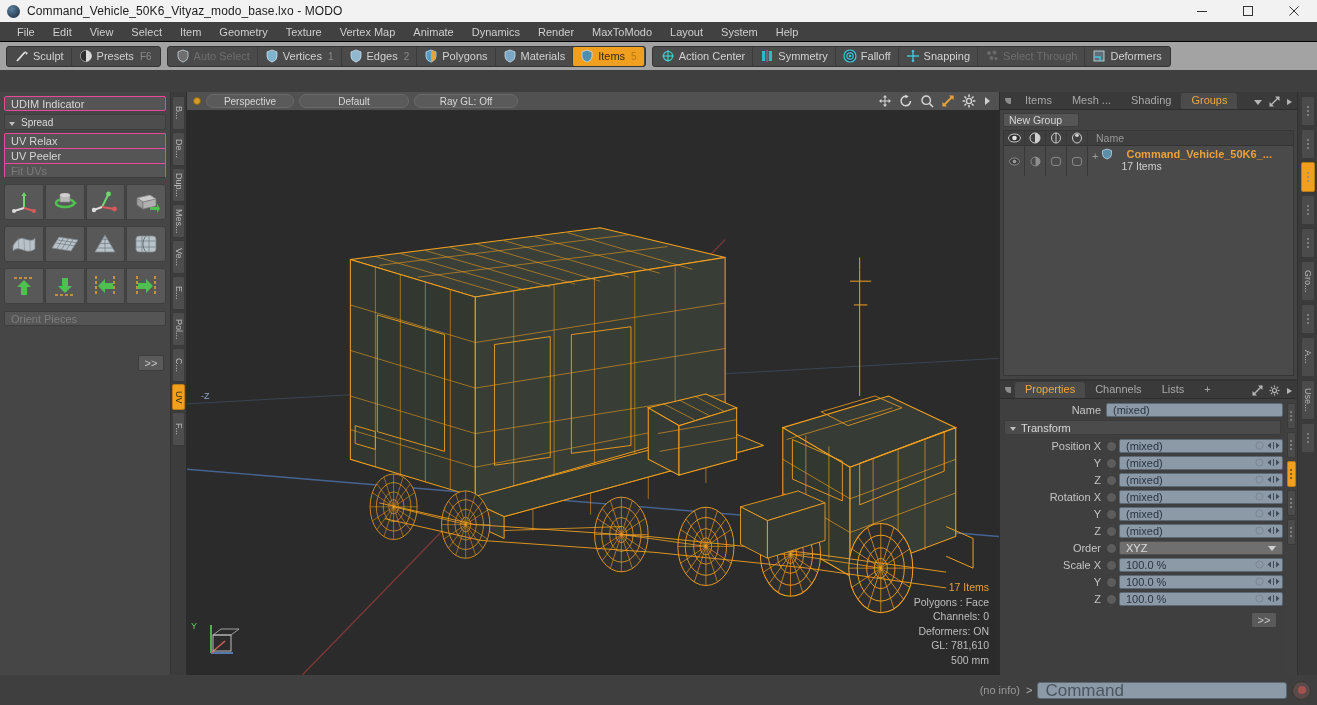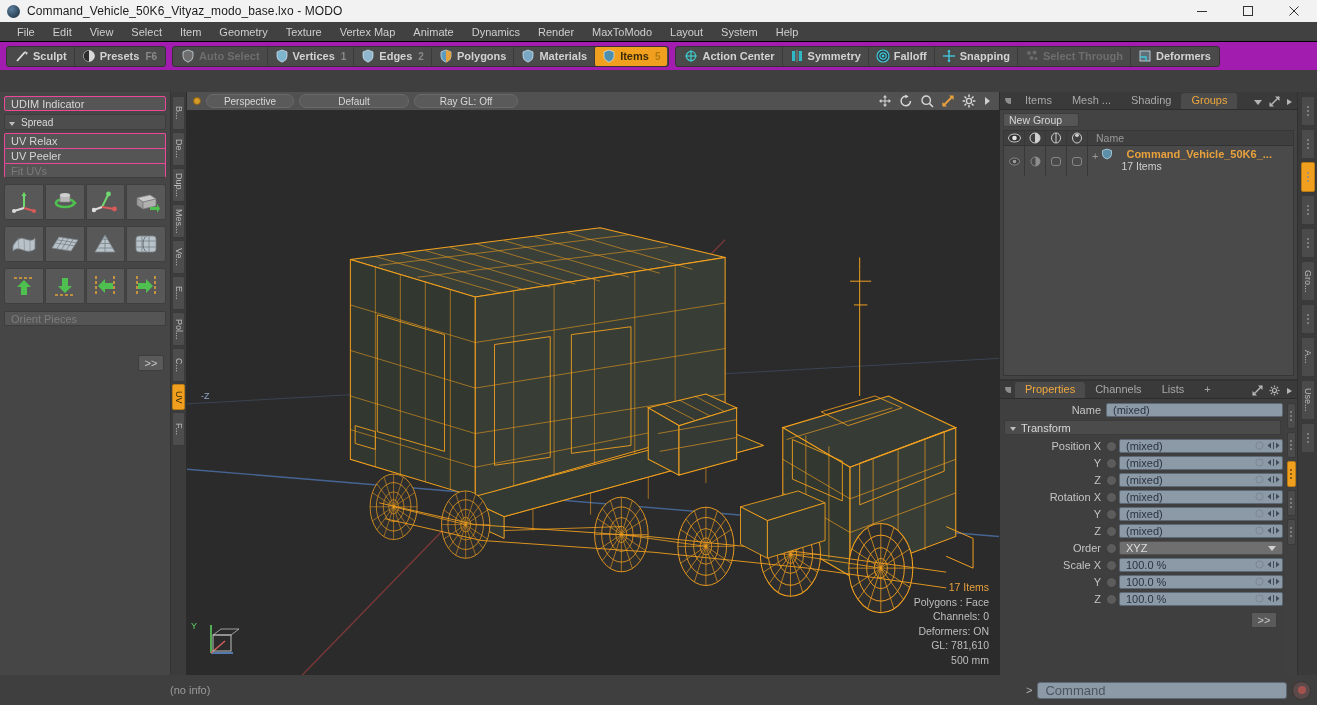--- a/index.html
+++ b/index.html
@@ -35,21 +35,21 @@
   .menubar {
     height: 20px; background: #414141; display: flex; align-items: center;
     padding-left: 8px; border-bottom: 1px solid #000000;
   }
   .menu-item {
     padding: 0 9px; height: 20px; line-height: 20px; color: #cfcfcf; font-size: 11px;
     white-space: nowrap;
   }
 
   
-  .modebar { height: 28px; background: #a21caf; display: flex; align-items: center; padding: 0 6px; gap: 6px; font-weight: bold; }
+  .modebar { height: 28px; background: #a3a3a3; display: flex; align-items: center; padding: 0 6px; gap: 6px; }
   .tgroup {
     display: flex; align-items: center; height: 21px; background: #4a4a4a;
     border: 1px solid #333; border-radius: 3px; padding: 0 1px;
   }
   .tbtn {
     display: flex; align-items: center; gap: 4px; height: 19px; padding: 0 7px;
     color: #d2d2d2; font-size: 11px; white-space: nowrap; border-radius: 2px;
   }
   .tbtn.sep { border-left: 1px solid #3a3a3a; }
   .tbtn.active { background: #f0a01e; color: #3a2a08; }
@@ -212,26 +212,26 @@
     width: 14px; background: #4b4b4b; border: 1px solid #3a3a3a; border-radius: 2px; color: #b9b9b9;
     font-size: 9px; writing-mode: vertical-rl; text-orientation: mixed; padding: 4px 0; text-align: center;
     display: flex; align-items: center; justify-content: center;
   }
   .rvtab.dots { flex-direction: column; gap: 2px; padding: 6px 0; writing-mode: horizontal-tb; }
   .rvtab.active { background: #f0a01e; border-color: #b97b12; }
 
   
   .statusbar { position: absolute; bottom: 0; left: 0; right: 0; height: 30px; background: #3f3f3f; display: flex; align-items: center; }
   .sb-left { width: 170px; }
-  .sb-info { flex: 1; text-align: left; color: #9a9a9a; font-size: 11px; }
+  .sb-info { flex: 1; text-align: right; color: #9a9a9a; font-size: 11px; }
   .sb-cmd { width: 297px; display: flex; align-items: center; gap: 5px; padding-right: 6px; }
   .sb-gt { color: #b0b0b0; font-size: 11px; padding-left: 6px; }
   .cmd-input {
     flex: 1; height: 17px; line-height: 16px; background: #8c9aa8; border: 1px solid #5c6874;
-    border-radius: 3px; color: #4b5560; font-size: 13px; padding-left: 7px;
+    border-radius: 3px; color: #4b5560; font-size: 17px; padding-left: 7px;
   }
   .rec-btn {
     width: 19px; height: 19px; border-radius: 50%; background: #5a4a4a; border: 1px solid #3e3434;
     display: flex; align-items: center; justify-content: center;
   }
   .rec-dot { width: 8px; height: 8px; border-radius: 50%; background: #a5524f; }
 </style>
 </head>
 <body>
 

